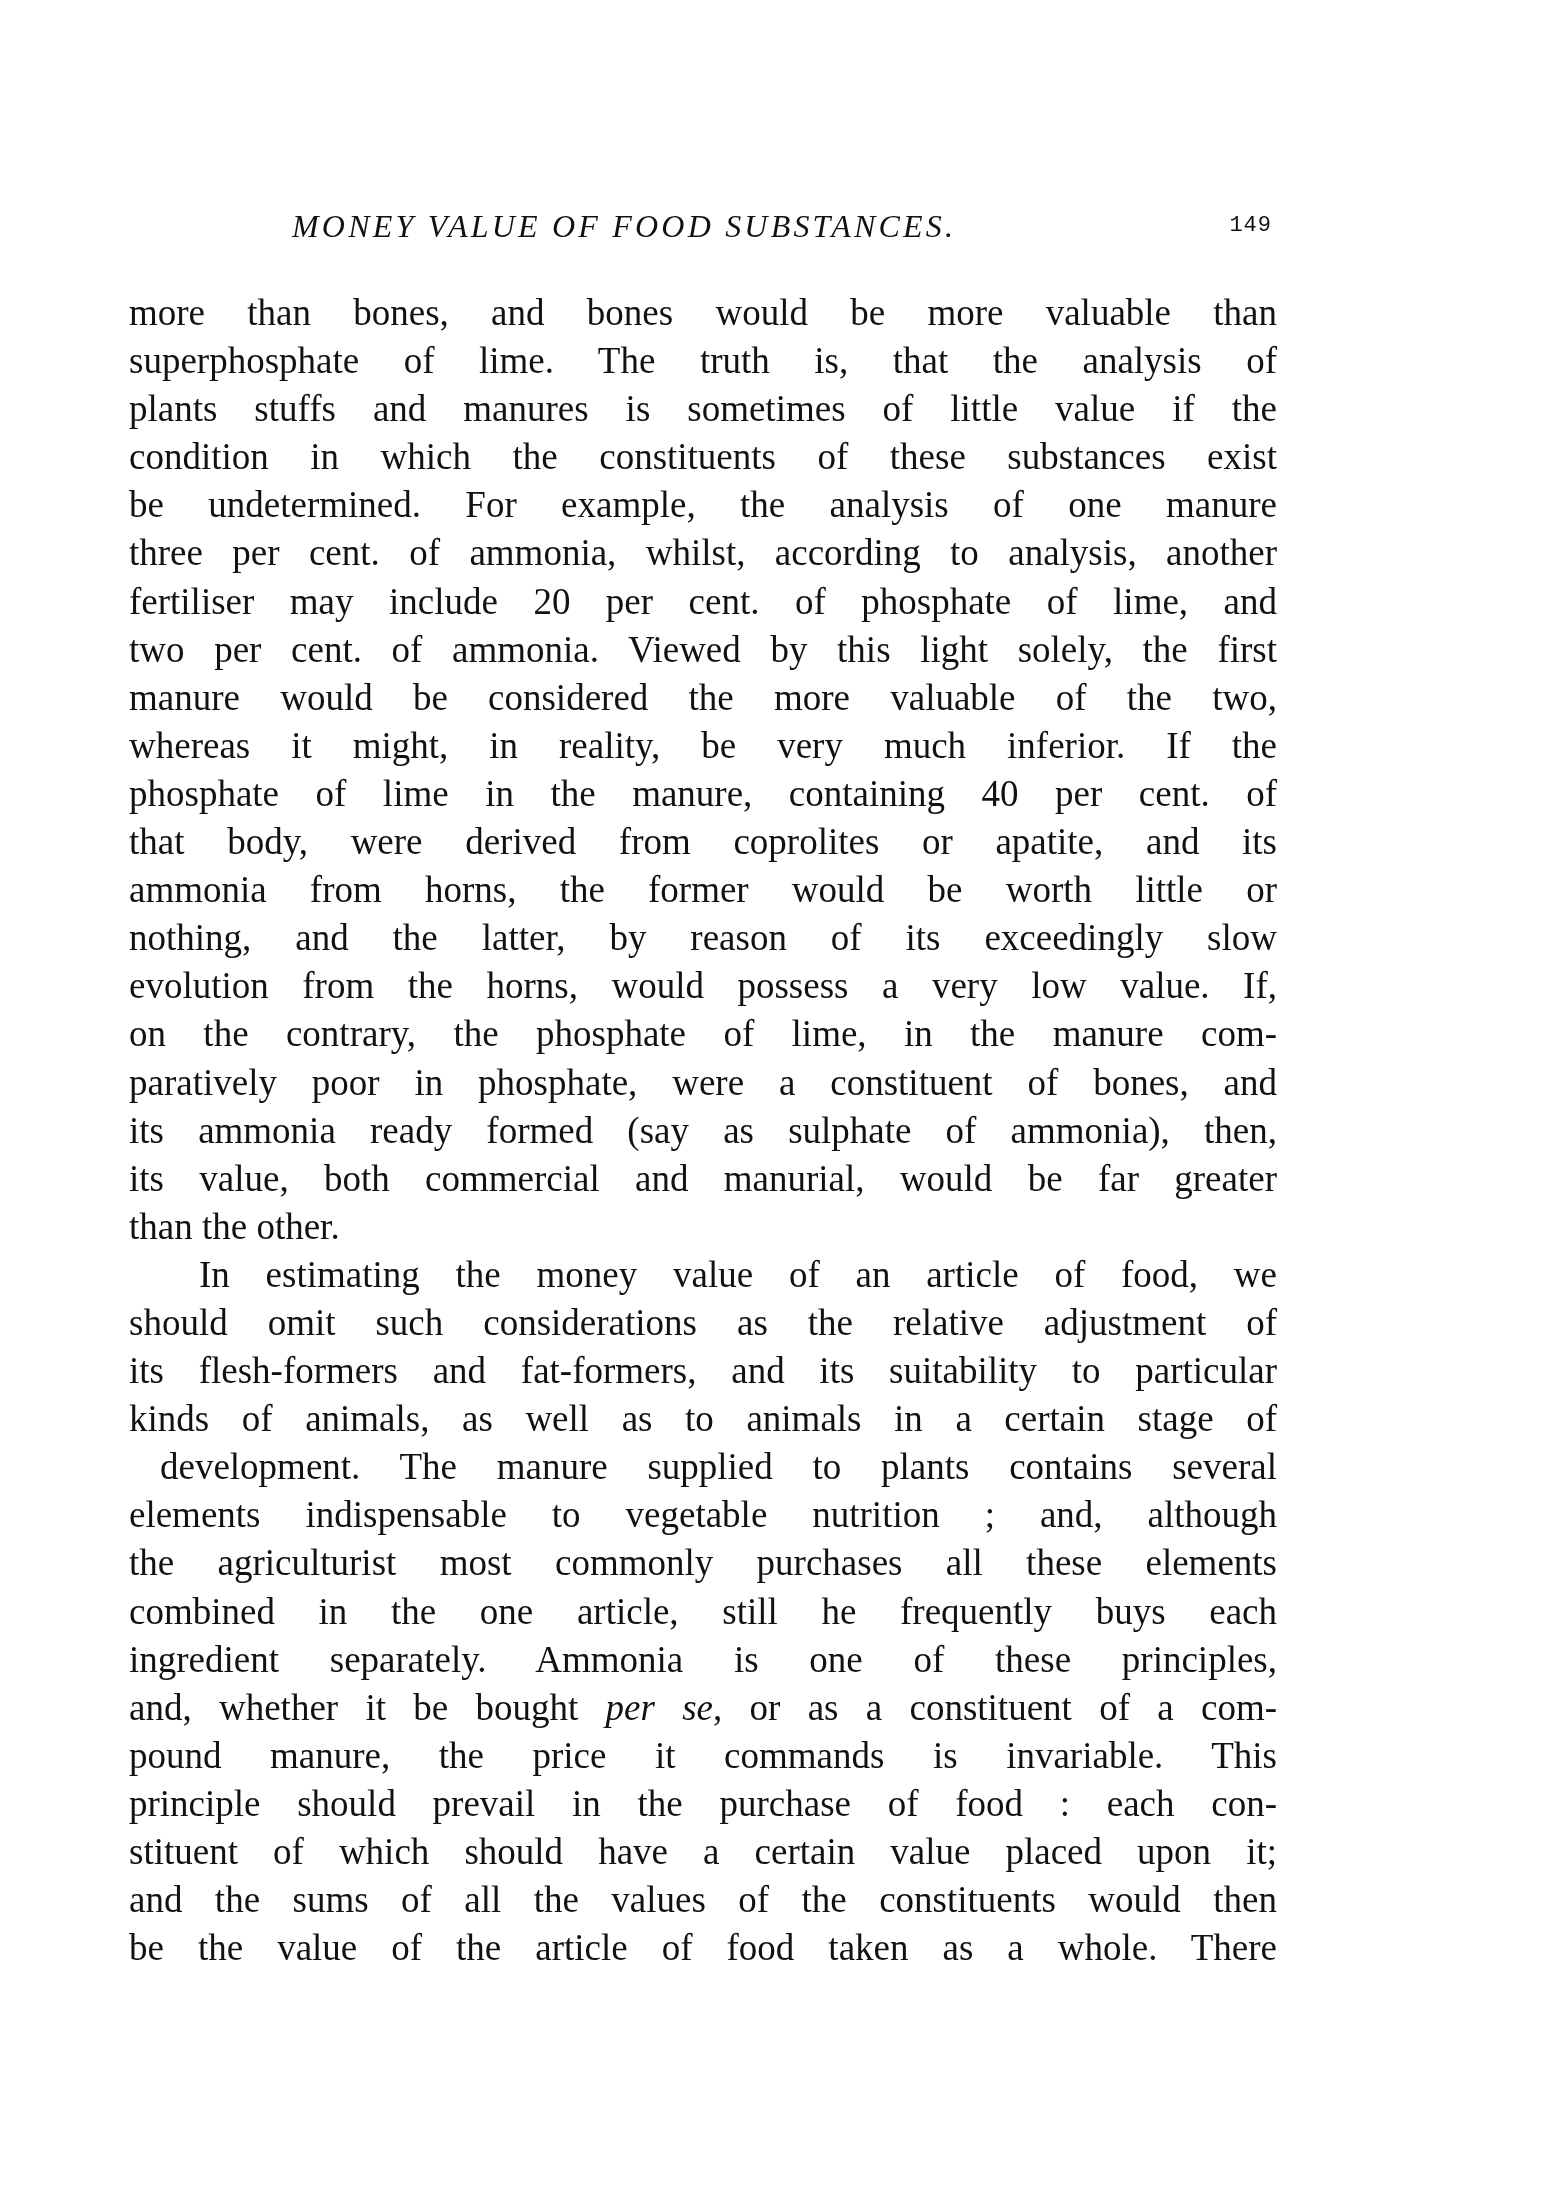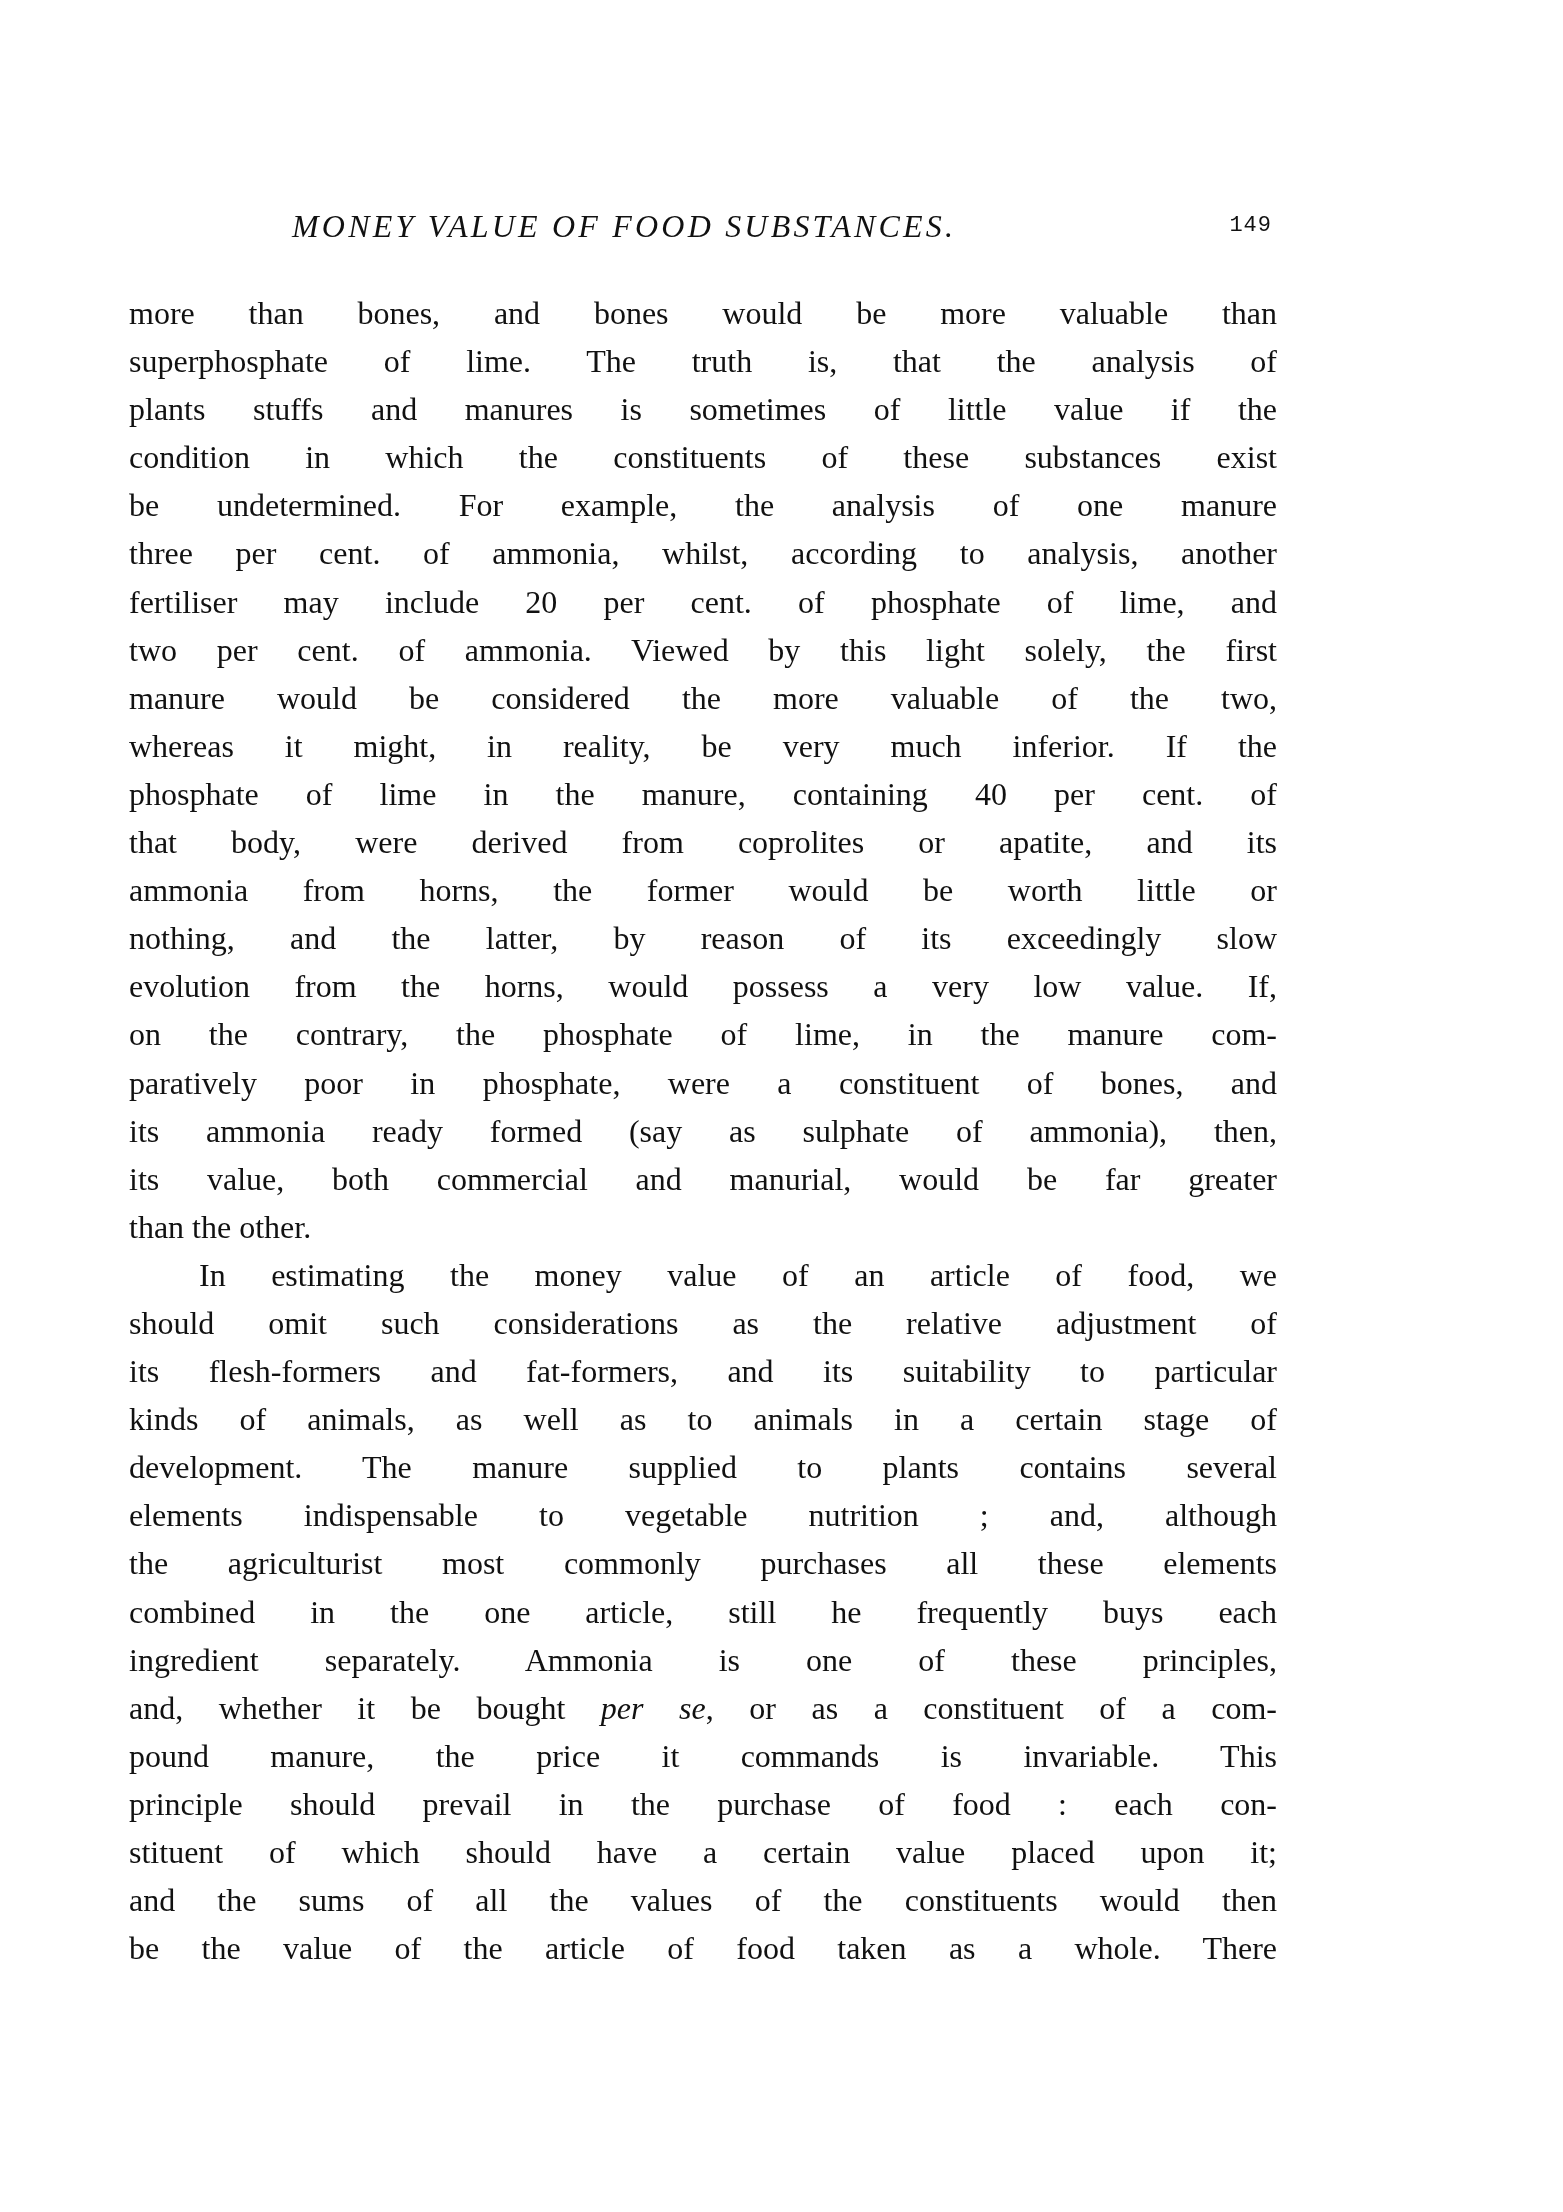--- a/index.html
+++ b/index.html
@@ -14,21 +14,21 @@
     font-style: italic; font-size: 32px; letter-spacing: 3.2px; line-height: 40px;
     white-space: nowrap;
   }
   .page-number {
     position: absolute; right: 0; top: 0;
     font-size: 22px; line-height: 40px; letter-spacing: 1px; font-family: Liberation Mono, monospace;
   }
   .text-block {
     position: absolute; left: 129px; top: 289px; width: 1148px;
     font-family: "Liberation Serif", "DejaVu Serif", serif;
-    font-size: 32px; line-height: 48.1px;
+    font-size: 37px; line-height: 48.1px;
   }
   .line {
     display: block; height: 48.1px; white-space: nowrap;
     text-align: justify; text-align-last: justify;
   }
   .line.last { text-align-last: left; }
   .line.indent { padding-left: 70px; }
   .it { font-style: italic; }
 </style>
 </head>
@@ -63,21 +63,21 @@
       <span class="line" style="white-space: nowrap; display: block;"><span style="white-space: nowrap; word-spacing: 0px;">its ammonia ready formed (say as sulphate of ammonia), then,</span></span>
       <span class="line" style="white-space: nowrap; display: block;"><span style="white-space: nowrap; word-spacing: 0px;">its value, both commercial and manurial, would be far greater</span></span>
       <span class="line last">than the other.</span>
     </div>
 
     <div class="paragraph">
       <span class="line indent" style="white-space: nowrap; display: block;"><span style="white-space: nowrap; word-spacing: 0px;">In estimating the money value of an article of food, we</span></span>
       <span class="line" style="white-space: nowrap; display: block;"><span style="white-space: nowrap; word-spacing: 0px;">should omit such considerations as the relative adjustment of</span></span>
       <span class="line" style="white-space: nowrap; display: block;"><span style="white-space: nowrap; word-spacing: 0px;">its flesh-formers and fat-formers, and its suitability to particular</span></span>
       <span class="line" style="white-space: nowrap; display: block;"><span style="white-space: nowrap; word-spacing: 0px;">kinds of animals, as well as to animals in a certain stage of</span></span>
-      <span class="line" style="white-space: nowrap; display: block;"><span style="white-space: nowrap; word-spacing: 0px;">development. The manure supplied to plants contains several</span></span>
+      <span class="line" style="white-space: nowrap; display: block; margin-left: 31px;"><span style="white-space: nowrap; word-spacing: 0px;">development. The manure supplied to plants contains several</span></span>
       <span class="line" style="white-space: nowrap; display: block;"><span style="white-space: nowrap; word-spacing: 0px;">elements indispensable to vegetable nutrition ; and, although</span></span>
       <span class="line" style="white-space: nowrap; display: block;"><span style="white-space: nowrap; word-spacing: 0px;">the agriculturist most commonly purchases all these elements</span></span>
       <span class="line" style="white-space: nowrap; display: block;"><span style="white-space: nowrap; word-spacing: 0px;">combined in the one article, still he frequently buys each</span></span>
       <span class="line" style="white-space: nowrap; display: block;"><span style="white-space: nowrap; word-spacing: 0px;">ingredient separately. Ammonia is one of these principles,</span></span>
       <span class="line" style="white-space: nowrap; display: block;"><span style="white-space: nowrap; word-spacing: 0px;"><span>and, whether it be bought </span><span class="it">per se</span><span>, or as a constituent of a com-</span></span></span>
       <span class="line" style="white-space: nowrap; display: block;"><span style="white-space: nowrap; word-spacing: 0px;">pound manure, the price it commands is invariable. This</span></span>
       <span class="line" style="white-space: nowrap; display: block;"><span style="white-space: nowrap; word-spacing: 0px;">principle should prevail in the purchase of food : each con-</span></span>
       <span class="line" style="white-space: nowrap; display: block;"><span style="white-space: nowrap; word-spacing: 0px;">stituent of which should have a certain value placed upon it;</span></span>
       <span class="line" style="white-space: nowrap; display: block;"><span style="white-space: nowrap; word-spacing: 0px;">and the sums of all the values of the constituents would then</span></span>
       <span class="line" style="white-space: nowrap; display: block;"><span style="white-space: nowrap; word-spacing: 0px;">be the value of the article of food taken as a whole. There</span></span>

